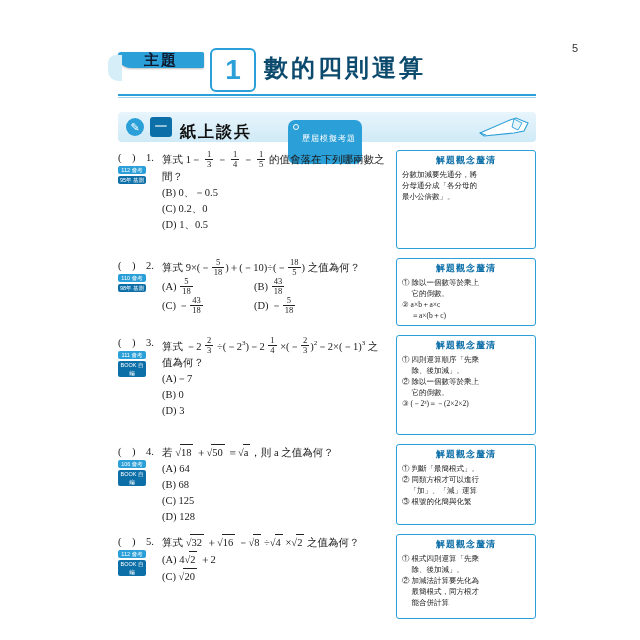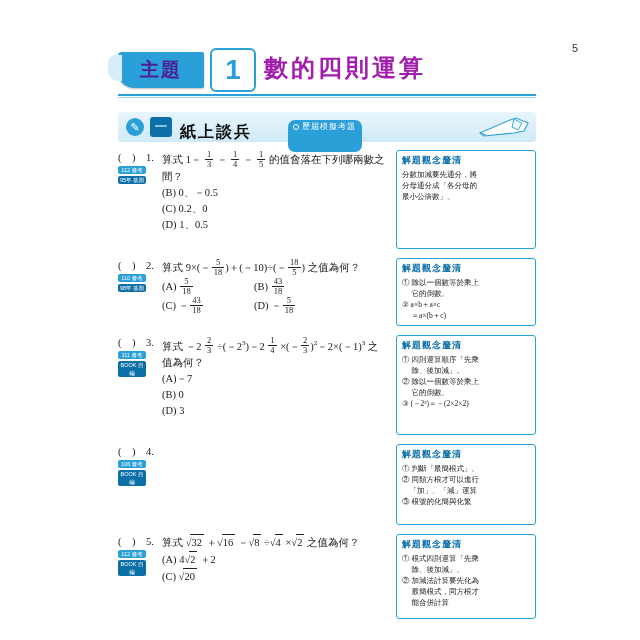--- a/index.html
+++ b/index.html
@@ -35,25 +35,25 @@
     left: 118px;
     top: 48px;
     width: 418px;
     height: 42px;
   }
   .chapter-tag {
     position: absolute;
     left: 0;
     top: 4px;
     width: 86px;
-    height: 36px;
+    height: 16px;
     background: #2a9fd8;
     border-radius: 4px 2px 2px 16px;
-    color: #4c1d95;
-    font-size: 19px;
+    color: #0f172a;
+    font-size: 15px;
     font-weight: bold;
     letter-spacing: 2px;
     display: flex;
     align-items: center;
     justify-content: center;
     font-family: "Liberation Sans", sans-serif;
     box-shadow: 0 1px 2px rgba(0,0,0,.25);
   }
   .chapter-tag::before {
     content: "";
@@ -82,21 +82,21 @@
     justify-content: center;
     font-family: "Liberation Sans", sans-serif;
   }
   .chapter-title {
     position: absolute;
     left: 146px;
     top: 2px;
     font-size: 24px;
     font-weight: bold;
     letter-spacing: 3px;
-    color: #a21caf;
+    color: #0c4a6e;
     line-height: 36px;
   }
   .header-rule {
     position: absolute;
     left: 118px;
     top: 94px;
     width: 418px;
     height: 2px;
     background: #2a9fd8;
   }
@@ -157,21 +157,21 @@
     font-weight: bold;
     letter-spacing: 2px;
     color: #111;
     margin-top: 6px;
   }
   .section-pill {
     position: absolute;
     left: 170px;
     top: 8px;
     height: 32px;
-    padding: 0 6px 0 14px;
+    padding: 12px 6px 0 14px;
     background: #2a9fd8;
     border-radius: 7px;
     color: #fff;
     font-size: 8px;
     line-height: 14px;
     letter-spacing: 1px;
     font-family: "Liberation Sans", sans-serif;
   }
   .section-pill::before {
     content: "";
@@ -312,20 +312,21 @@
     padding: 3px 5px 4px 5px;
     margin-bottom: 9px;
     box-sizing: border-box;
   }
   .note-title {
     font-size: 9px;
     font-weight: bold;
     color: #0d6fa8;
     letter-spacing: 1px;
     margin-bottom: 2px;
+    text-align: center;
   }
   .note-line {
     font-size: 7.5px;
     line-height: 11px;
     color: #222;
   }
 </style>
 </head>
 <body>
 
@@ -405,24 +406,31 @@
         <div class="q-body">
           <div class="opt">(A)－7</div>
           <div class="opt">(B) 0</div>
           <div class="opt">(D) 3</div>
         </div>
       </div>
       <div class="q" style="min-height: 81px;">
         <div class="q-head">
           <span class="q-paren">(　)</span>
           <span class="q-num">4.</span>
+          <span class="q-text">若 √<span class="sqrt">18</span> ＋√<span class="sqrt">50</span> ＝√<span class="sqrt">a</span>，則 a 之值為何？</span>
         </div>
         <div class="q-tags">
           <span class="tag">106 會考</span>
           <span class="tag dark">BOOK 自編</span>
+        </div>
+        <div class="q-body">
+          <div class="opt">(A) 64</div>
+          <div class="opt">(B) 68</div>
+          <div class="opt">(C) 125</div>
+          <div class="opt">(D) 128</div>
         </div>
       </div>
       <div class="q" style="min-height: 85px;">
         <div class="q-head">
           <span class="q-paren">(　)</span>
           <span class="q-num">5.</span>
           <span class="q-text">算式 √<span class="sqrt">32</span> ＋√<span class="sqrt">16</span> －√<span class="sqrt">8</span> ÷√<span class="sqrt">4</span> ×√<span class="sqrt">2</span> 之值為何？</span>
         </div>
         <div class="q-tags">
           <span class="tag">112 會考</span>

